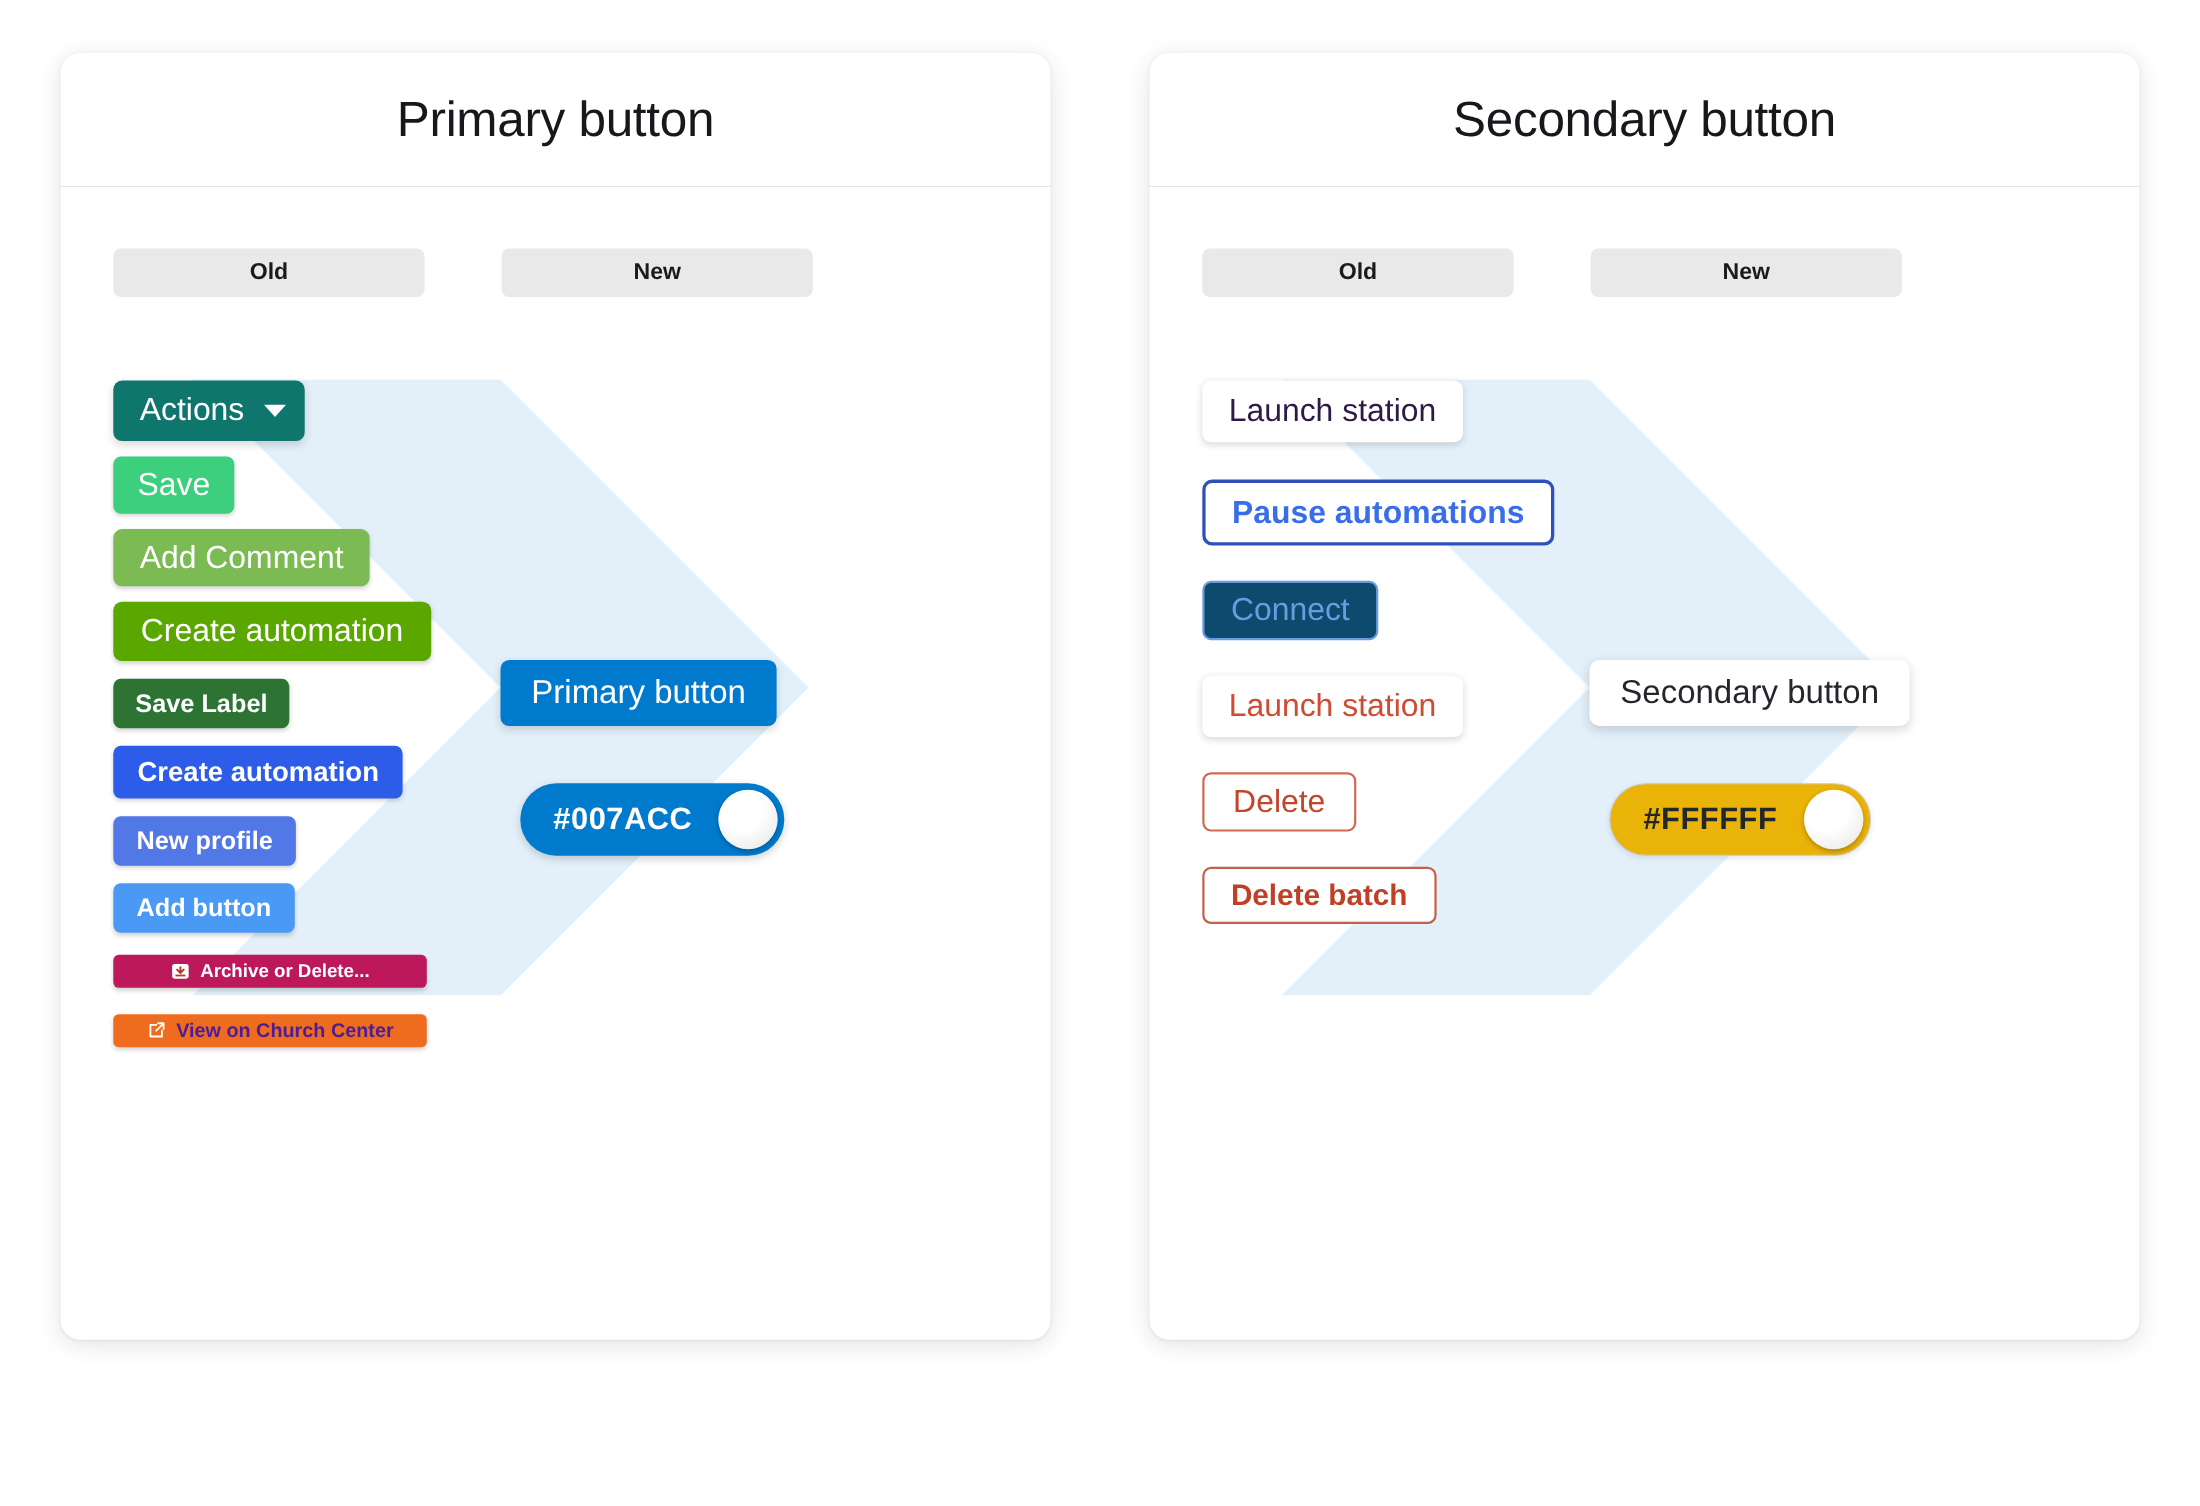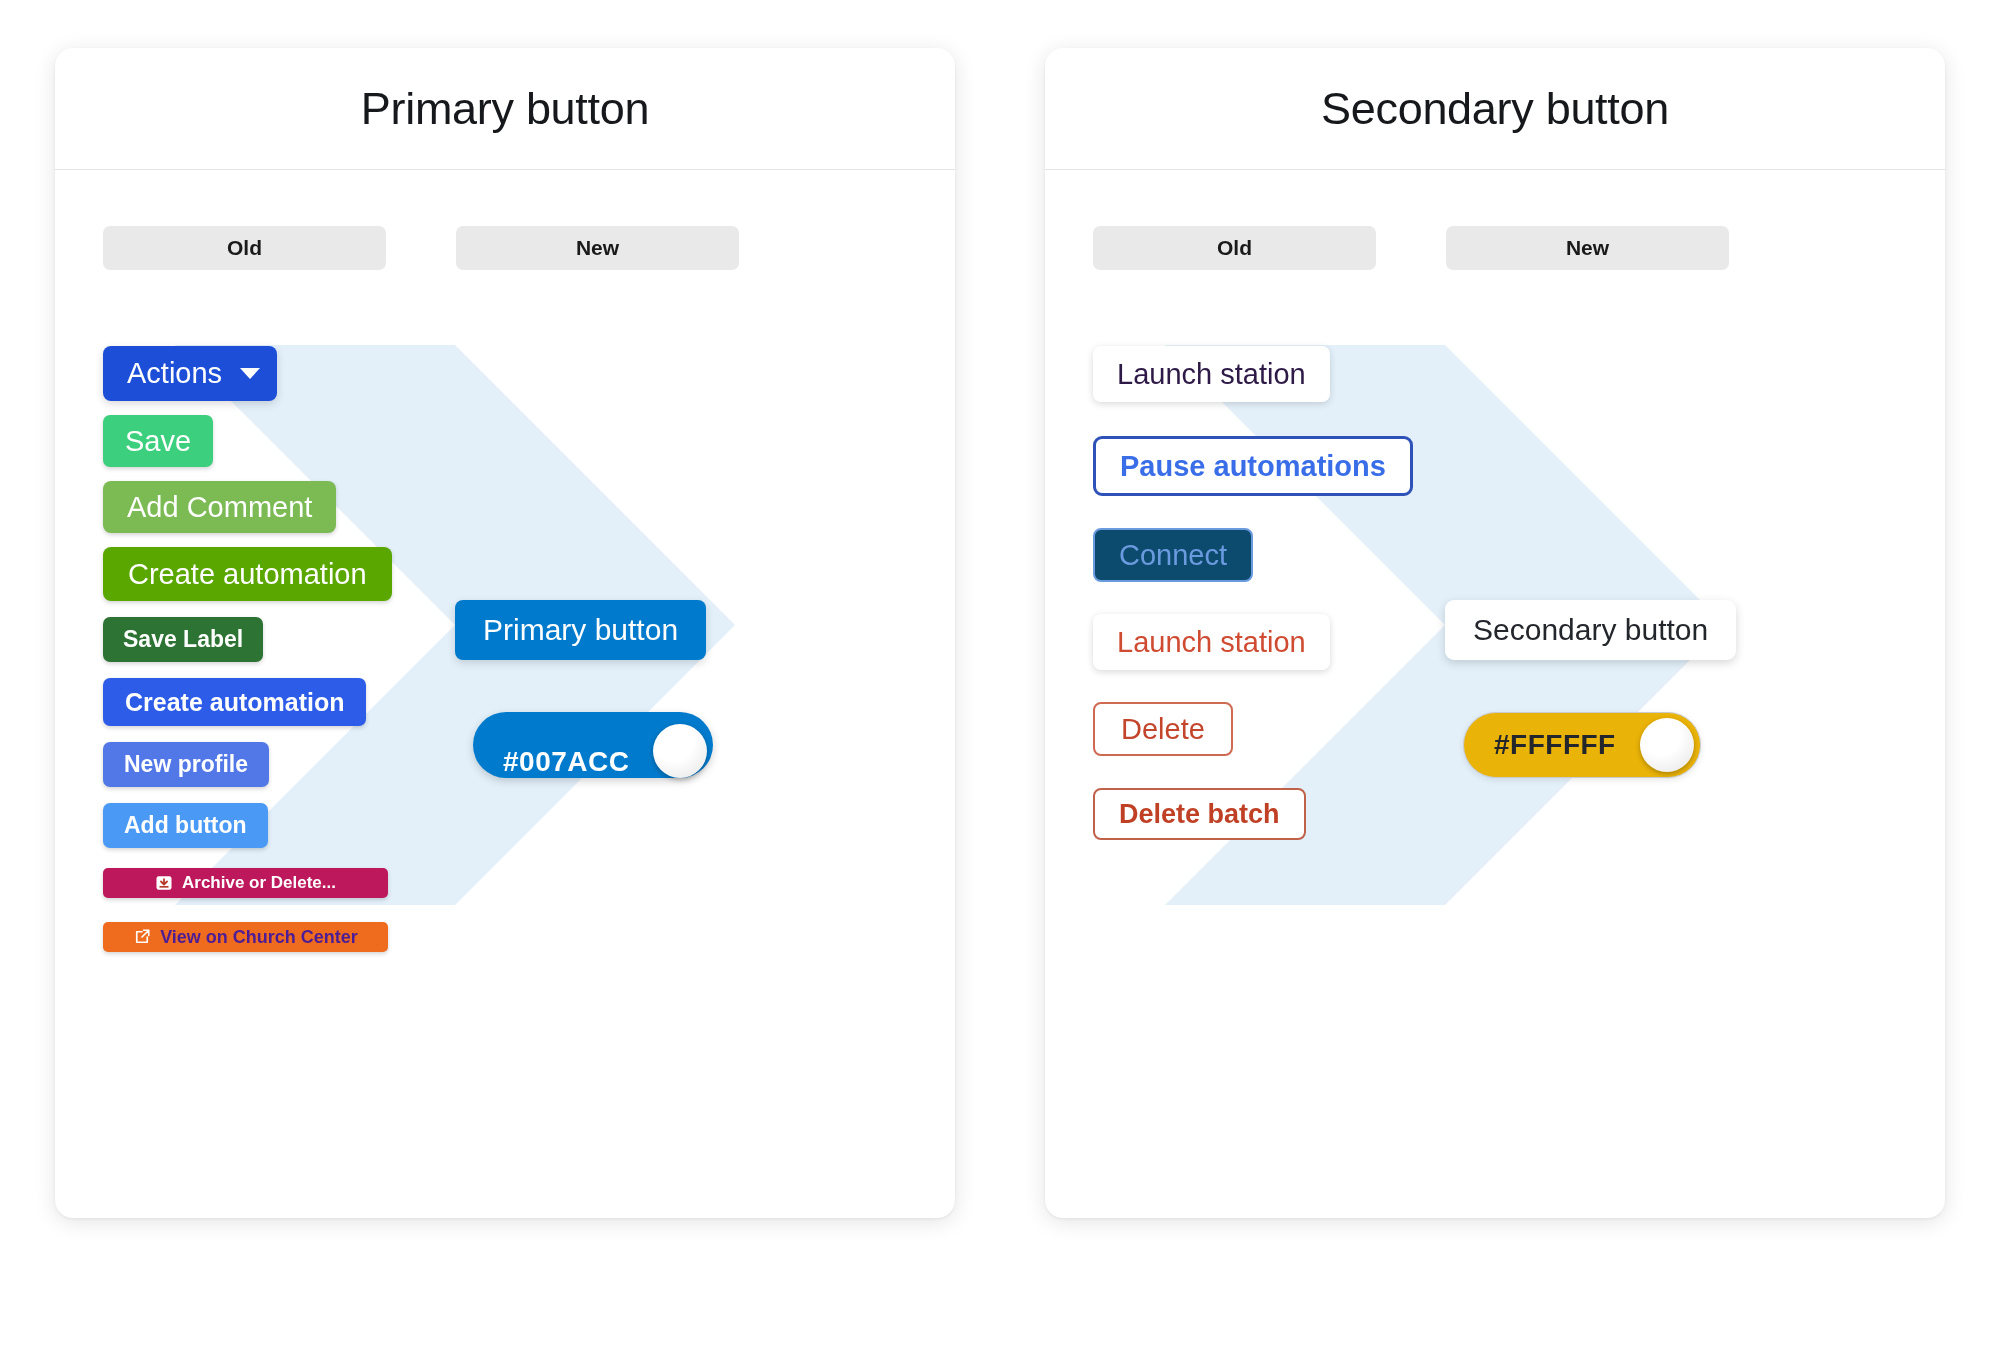--- a/index.html
+++ b/index.html
@@ -110,21 +110,21 @@
     cursor: pointer;
     font-family: "Liberation Sans", sans-serif;
   }
 
   .shadow-sm { box-shadow: 0 2px 4px rgba(0,0,0,0.17); }
   .shadow-md { box-shadow: 0 3px 8px rgba(0,0,0,0.15); }
   .shadow-card { box-shadow: 0 2px 7px rgba(0,0,0,0.15); }
 
   
   .b-actions {
-    background: #1d4ed8; color:#fff; font-size: 29px; border-radius: 8px;
+    background: #0f766e; color:#fff; font-size: 29px; border-radius: 8px;
     height: 55px; padding: 0 17px 0 24px; gap: 18px; margin-top: 18px;
   }
   .caret { width: 0; height: 0; border-left: 10px solid transparent;
            border-right: 10px solid transparent; border-top: 11px solid #fff; }
 
   .b-save {
     background: #3cd07e; color:#fff; font-size: 29px; border-radius: 7px;
     height: 52px; padding: 0 22px; margin-top: 14px;
   }
   .b-addcomment {
@@ -165,21 +165,21 @@
 
   
   .new-wrap { padding-top: 330px; display:flex; flex-direction:column; align-items:flex-start; }
   .b-primary-new {
     background: #007acc; color:#fff; font-size: 30px; border-radius: 8px;
     height: 60px; padding: 0 28px;
   }
   .pill {
     margin-top: 52px; margin-left: 18px;
     height: 66px; border-radius: 33px; background:#007acc;
-    display: flex; align-items: flex-end; padding: 0 6px 0 30px; gap: 24px;
+    display: flex; align-items: center; padding: 0 6px 0 30px; gap: 24px;
     box-shadow: 0 3px 8px rgba(0,0,0,0.18);
   }
   .pill-label { color:#fff; font-size: 28px; font-weight: bold; letter-spacing: 0.5px; }
   .knob {
     width: 54px; height: 54px; border-radius: 50%;
     background: radial-gradient(circle at 38% 32%, #ffffff 40%, #e4e4e4 100%);
     box-shadow: 0 2px 5px rgba(0,0,0,0.28);
   }
 
   .pill-light {

